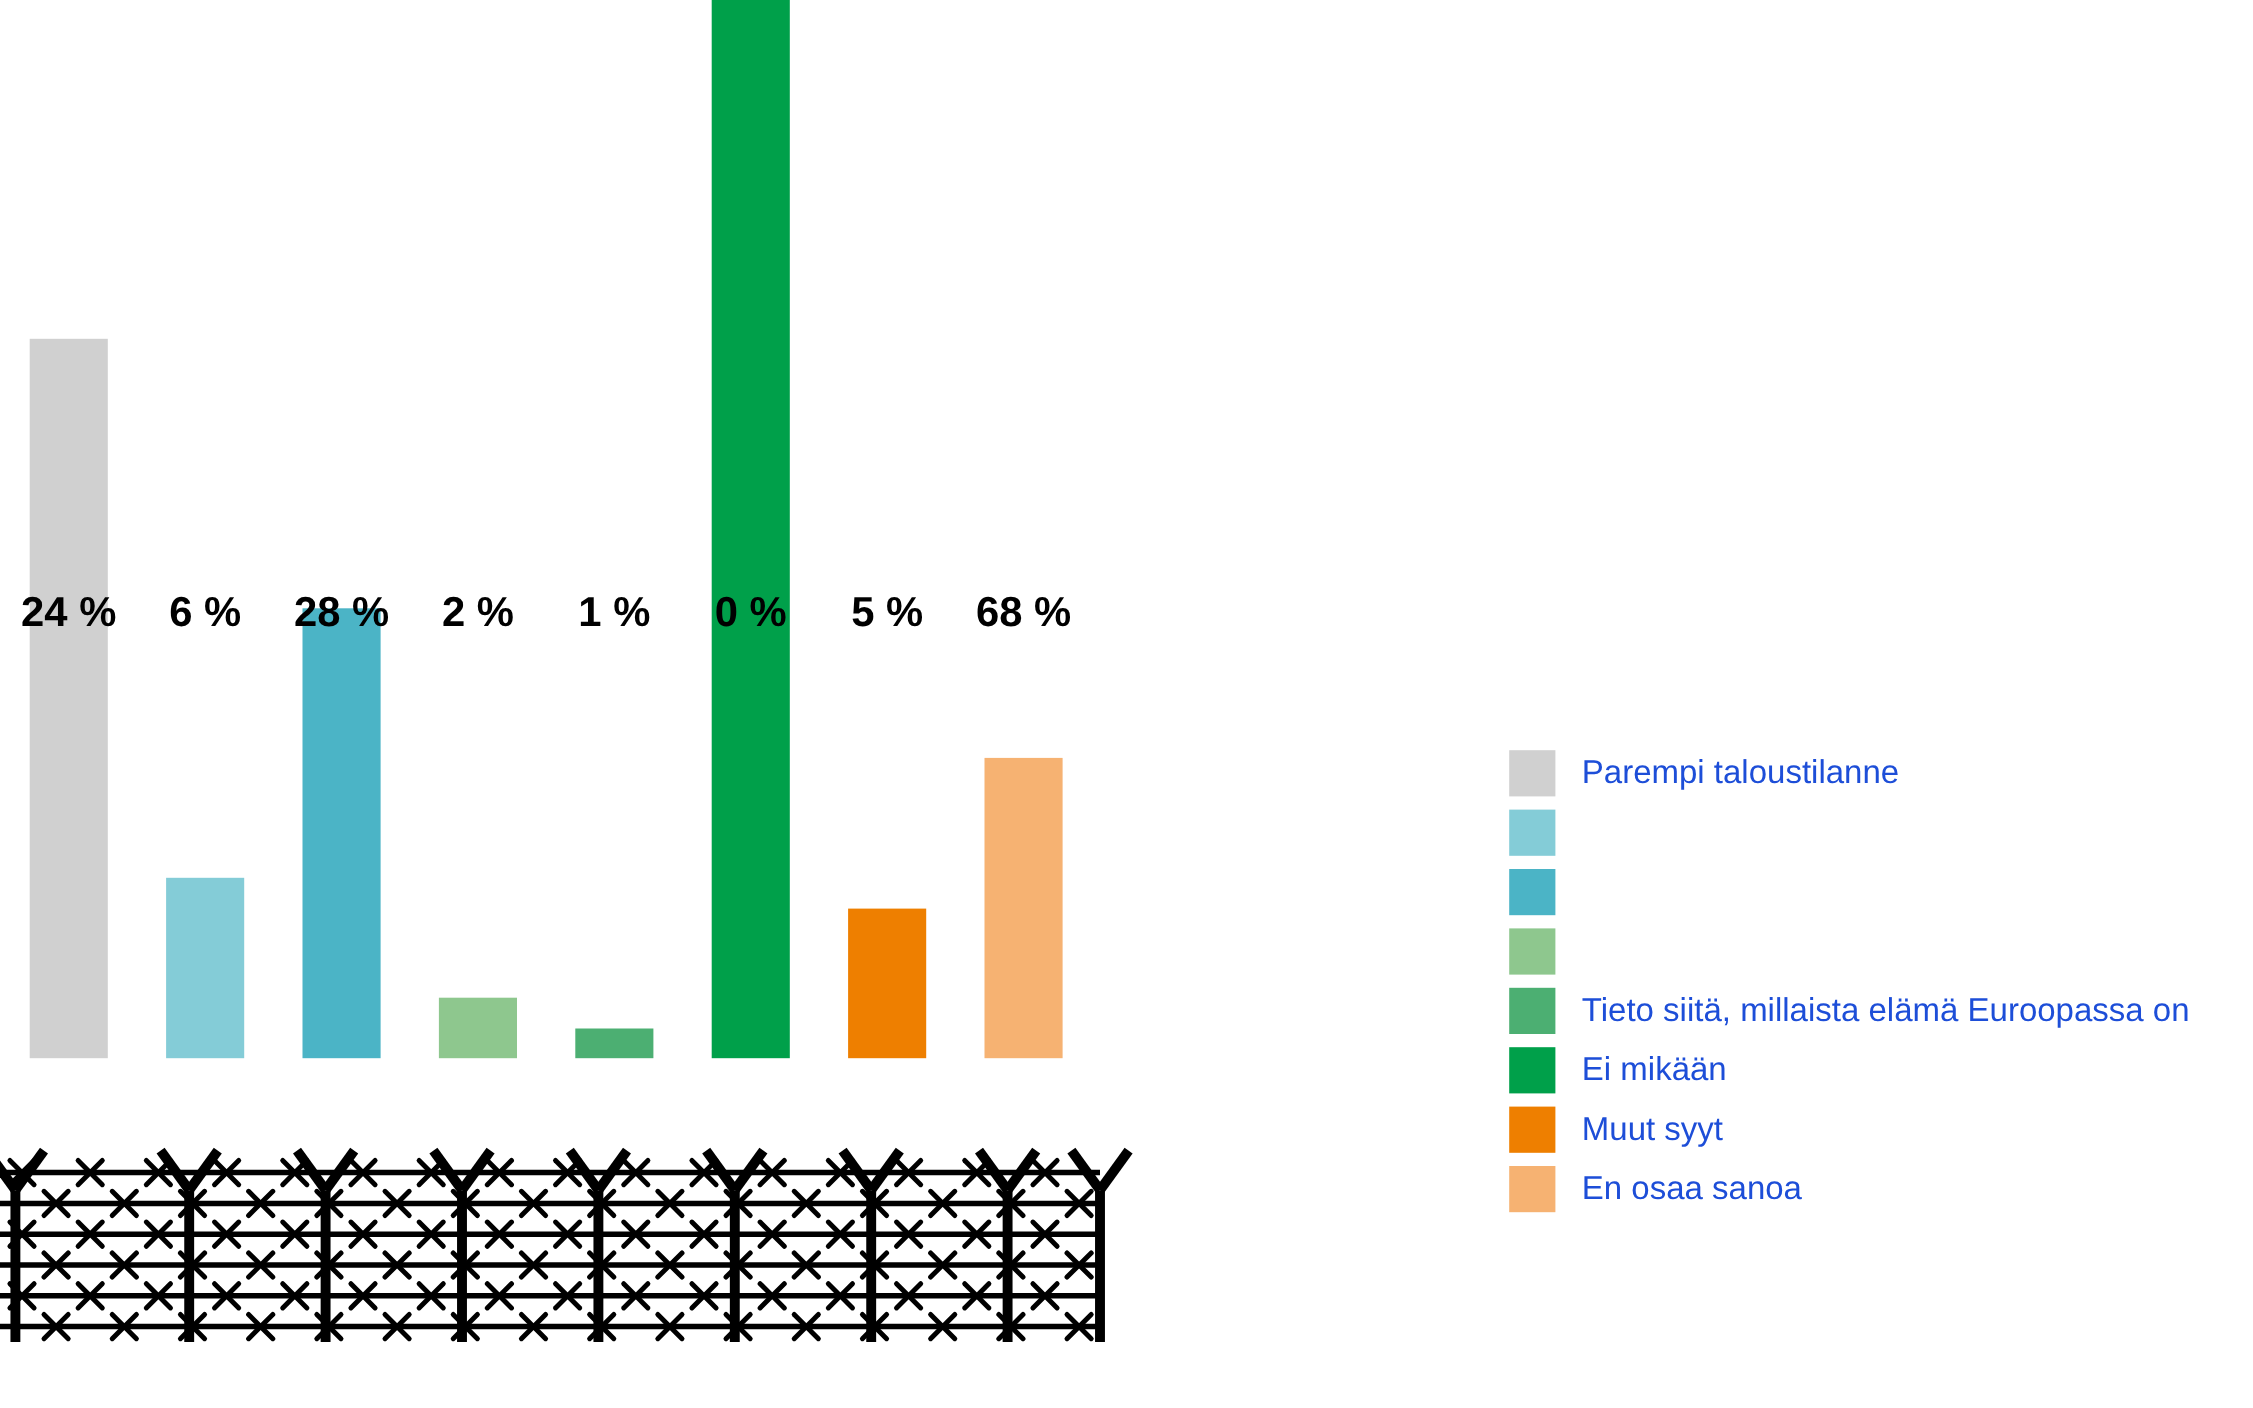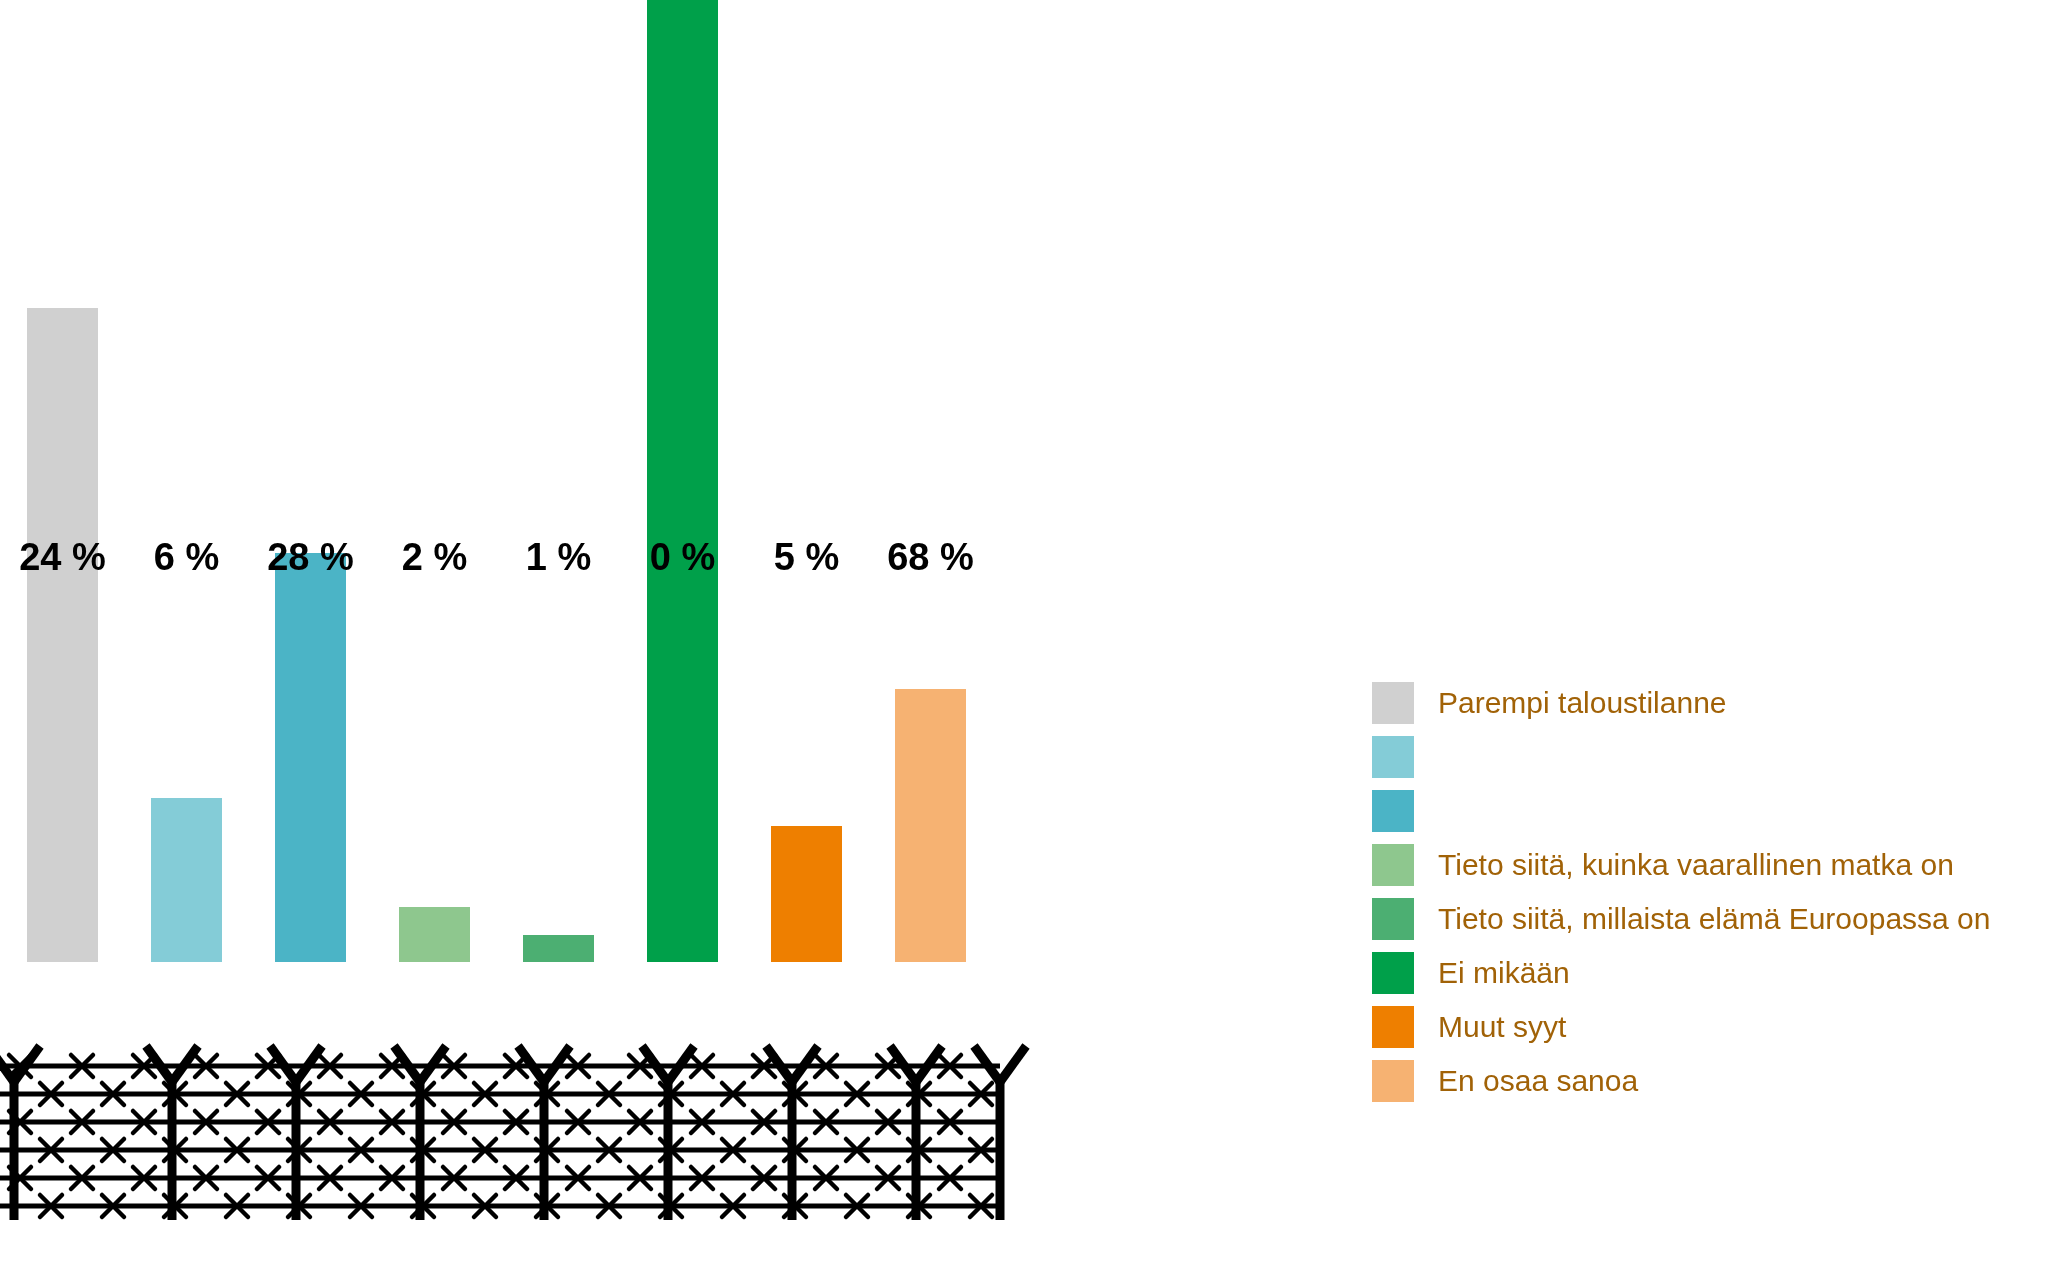--- a/index.html
+++ b/index.html
@@ -78,21 +78,21 @@
     margin-bottom: 0px;
   }
   .legend-swatch {
     width: 42px;
     height: 42px;
     flex: 0 0 42px;
     margin-right: 24px;
   }
   .legend-label {
     font-size: 30px;
-    color: #a16207;
+    color: #1d4ed8;
     white-space: nowrap;
     line-height: 1;
   }
 </style>
 </head>
 <body>
 
 <div id="stage">
 
   <div id="plot">
@@ -350,21 +350,20 @@
         <span class="legend-label">Parempi taloustilanne</span>
       </div>
       <div class="legend-row">
         <span class="legend-swatch" style="background: rgb(132, 204, 215);"></span>
       </div>
       <div class="legend-row">
         <span class="legend-swatch" style="background: rgb(75, 180, 198);"></span>
       </div>
       <div class="legend-row">
         <span class="legend-swatch" style="background: rgb(142, 199, 142);"></span>
-        <span class="legend-label">Tieto siitä, kuinka vaarallinen matka on</span>
       </div>
       <div class="legend-row">
         <span class="legend-swatch" style="background: rgb(76, 175, 114);"></span>
         <span class="legend-label">Tieto siitä, millaista elämä Euroopassa on</span>
       </div>
       <div class="legend-row">
         <span class="legend-swatch" style="background: rgb(0, 160, 74);"></span>
         <span class="legend-label">Ei mikään</span>
       </div>
       <div class="legend-row">

